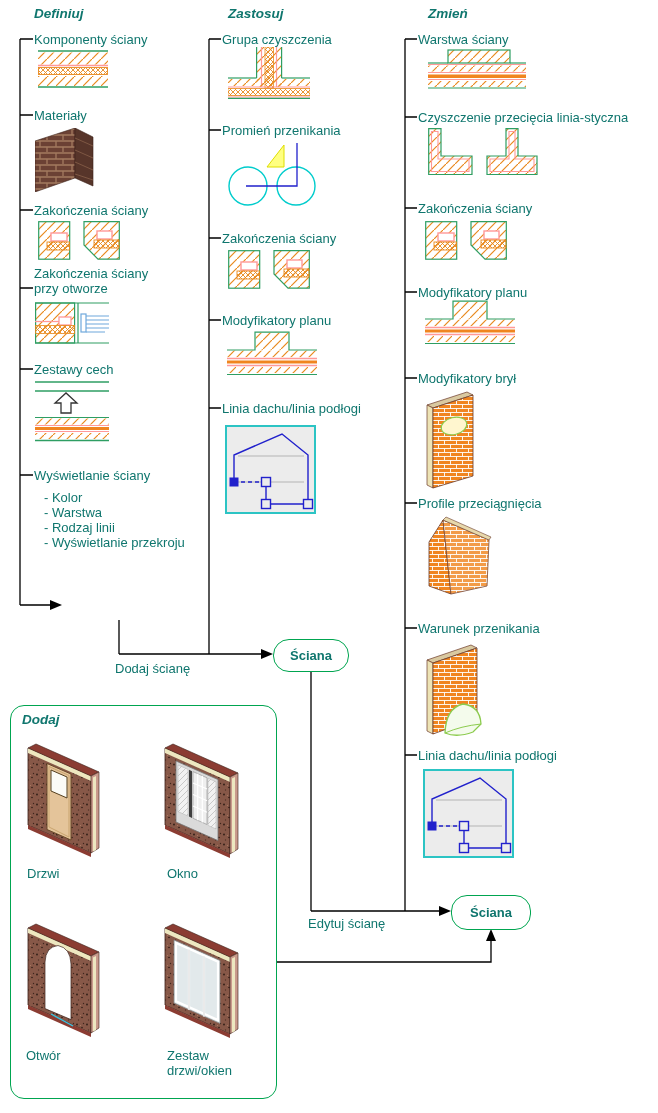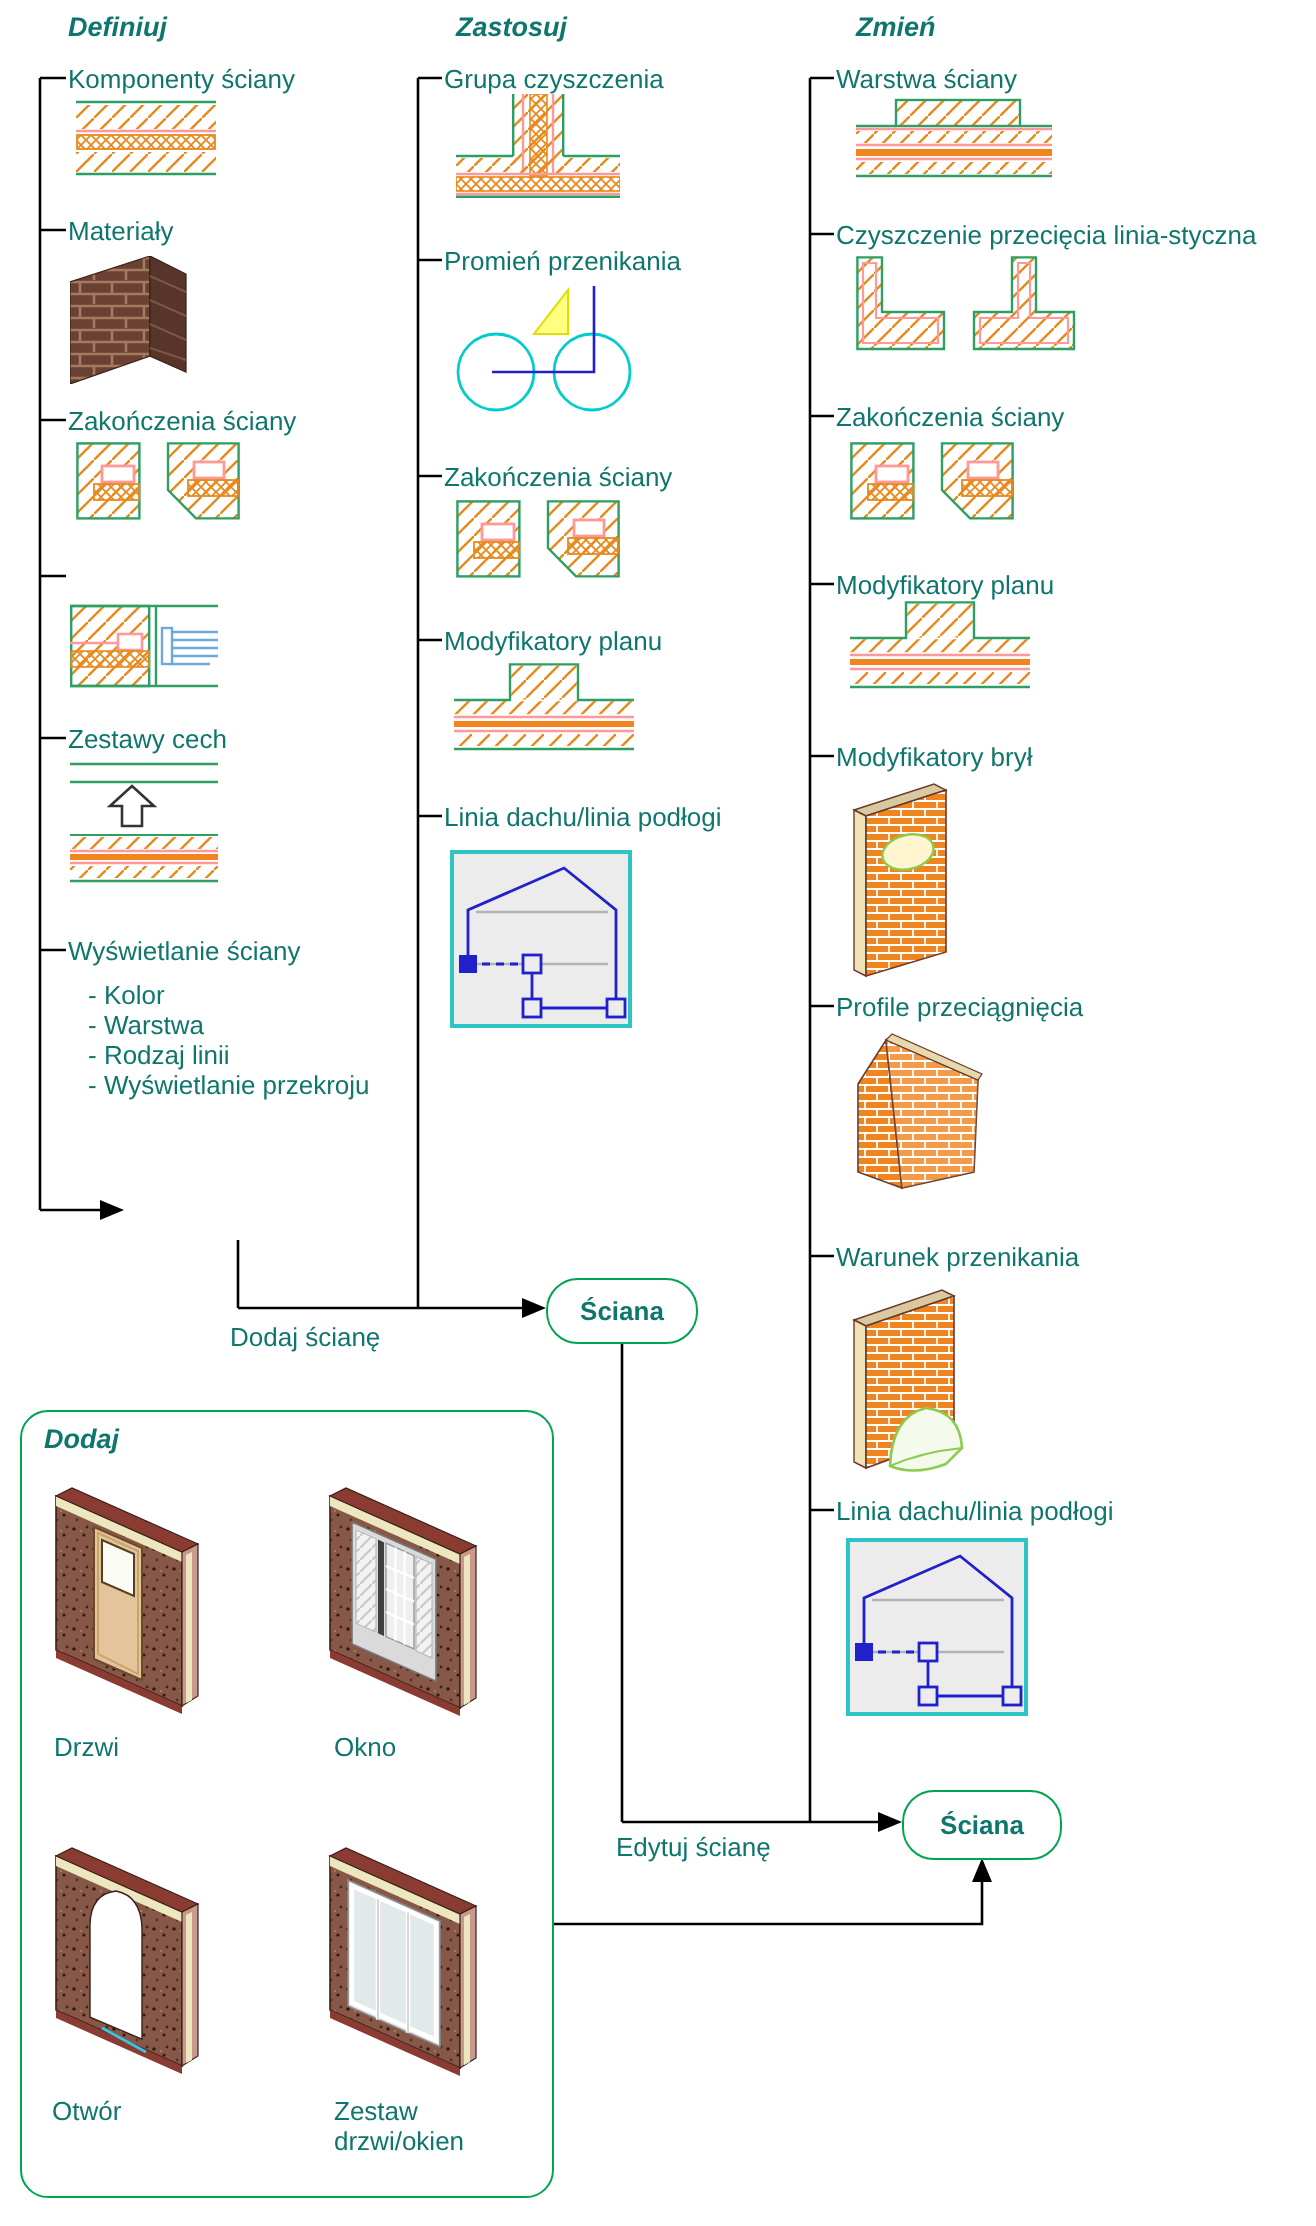--- a/index.html
+++ b/index.html
@@ -125,20 +125,21 @@
     <polygon points="0,13 40,0 40,50 0,64" fill="url(#pbb)" stroke="#3A2018" stroke-width="0.6"></polygon>
     <polygon points="40,0 58,9 58,58 40,50" fill="#57352A" stroke="#3A2018" stroke-width="0.6"></polygon>
     <path d="M40,10 L58,18 M40,22 L58,30 M40,34 L58,42 M40,46 L58,52" stroke="#7E5743" stroke-width="1" fill="none"></path>
   </svg>
 
   <div class="lbl" style="left:34px;top:203px">Zakończenia ściany</div>
   <svg class="gfx" style="left:38px;top:221px" width="82" height="40">
       <use href="#sym-endcaps"></use>
     </svg>
 
+  <div class="lbl wrap" style="left:34px;top:266px;width:130px">Zakończenia ściany przy otworze</div>
   <svg class="gfx" style="left:35px;top:302px" width="74" height="42" viewBox="0 0 74 42">
     <rect x="0.6" y="1" width="39" height="40" fill="url(#ph)" stroke="#2E9E63" stroke-width="1.2"></rect>
     <line x1="0" y1="1" x2="74" y2="1" stroke="#2E9E63" stroke-width="1.2"></line>
     <line x1="0" y1="41" x2="74" y2="41" stroke="#2E9E63" stroke-width="1.2"></line>
     <line x1="0" y1="19.5" x2="25" y2="19.5" stroke="#FF9999" stroke-width="1.3"></line>
     <rect x="24" y="15" width="12" height="8" fill="#fff" stroke="#FF9999" stroke-width="1.3"></rect>
     <rect x="0.6" y="23.5" width="39" height="8" fill="url(#pc)" stroke="#E8891D" stroke-width="0.8"></rect>
     <line x1="43" y1="1" x2="43" y2="41" stroke="#2E9E63" stroke-width="1.2"></line>
     <g stroke="#6FA8DC" stroke-width="1.2" fill="none">
       <rect x="46" y="12" width="5" height="18"></rect>

